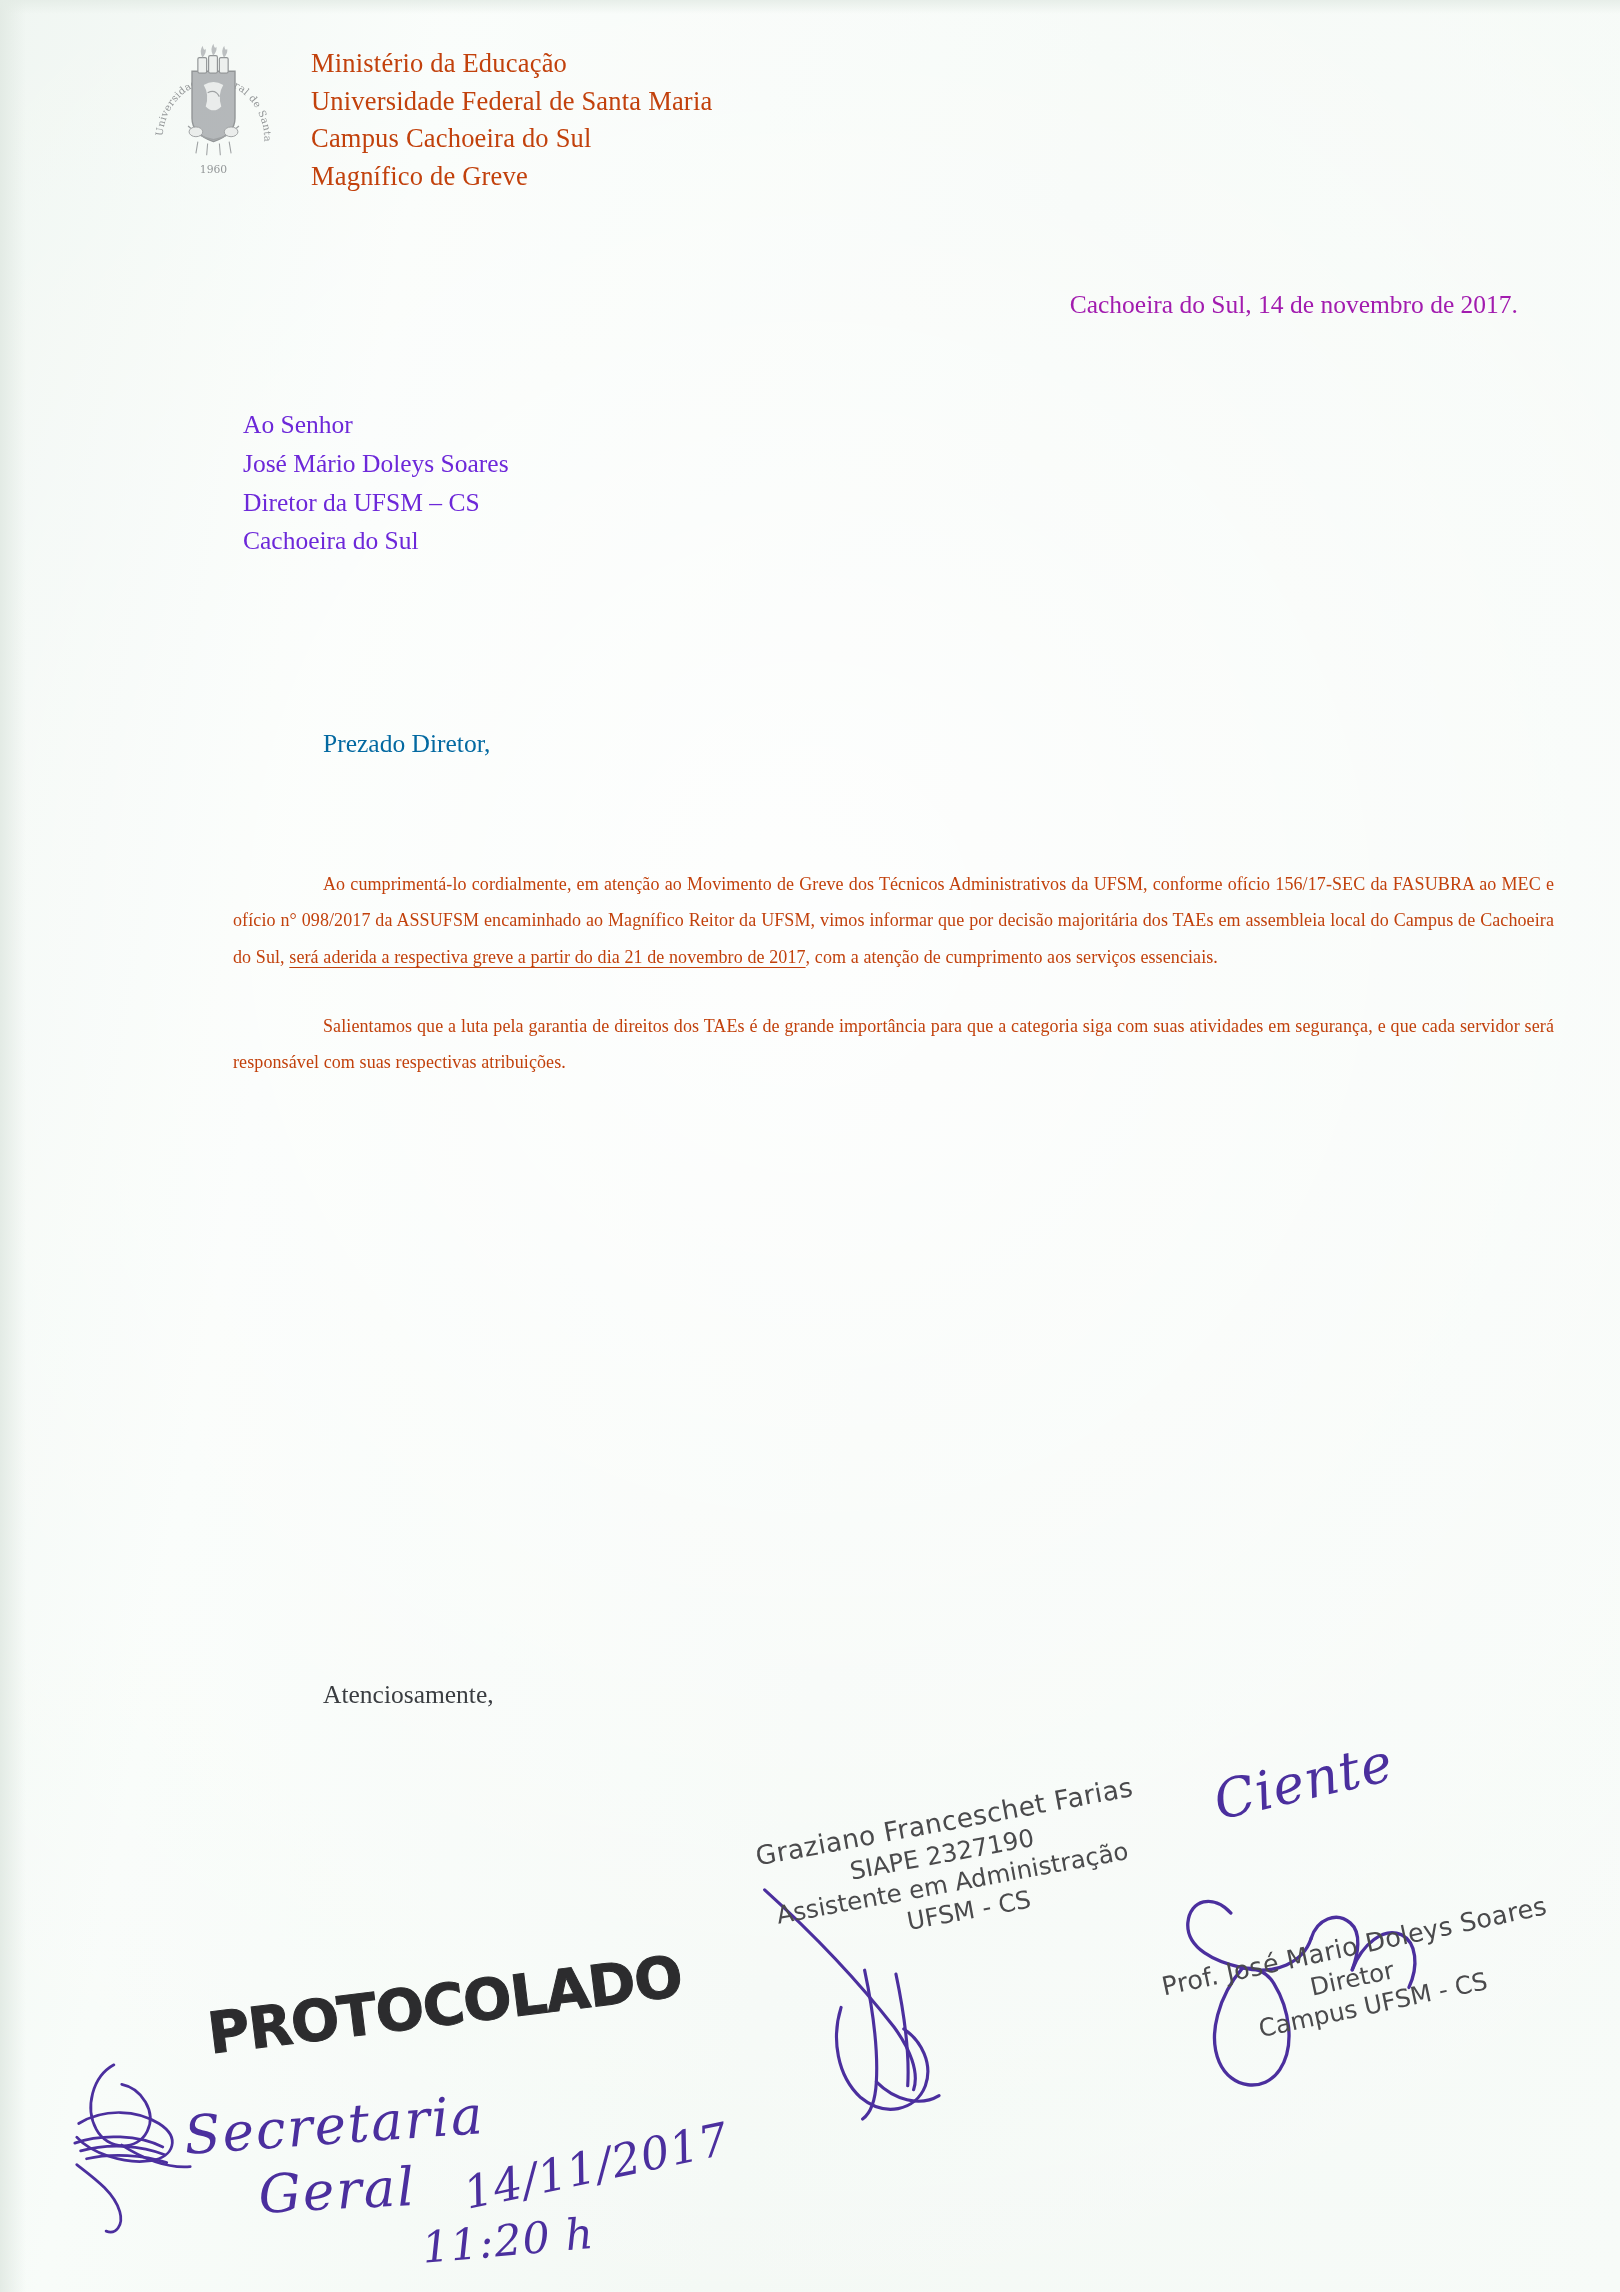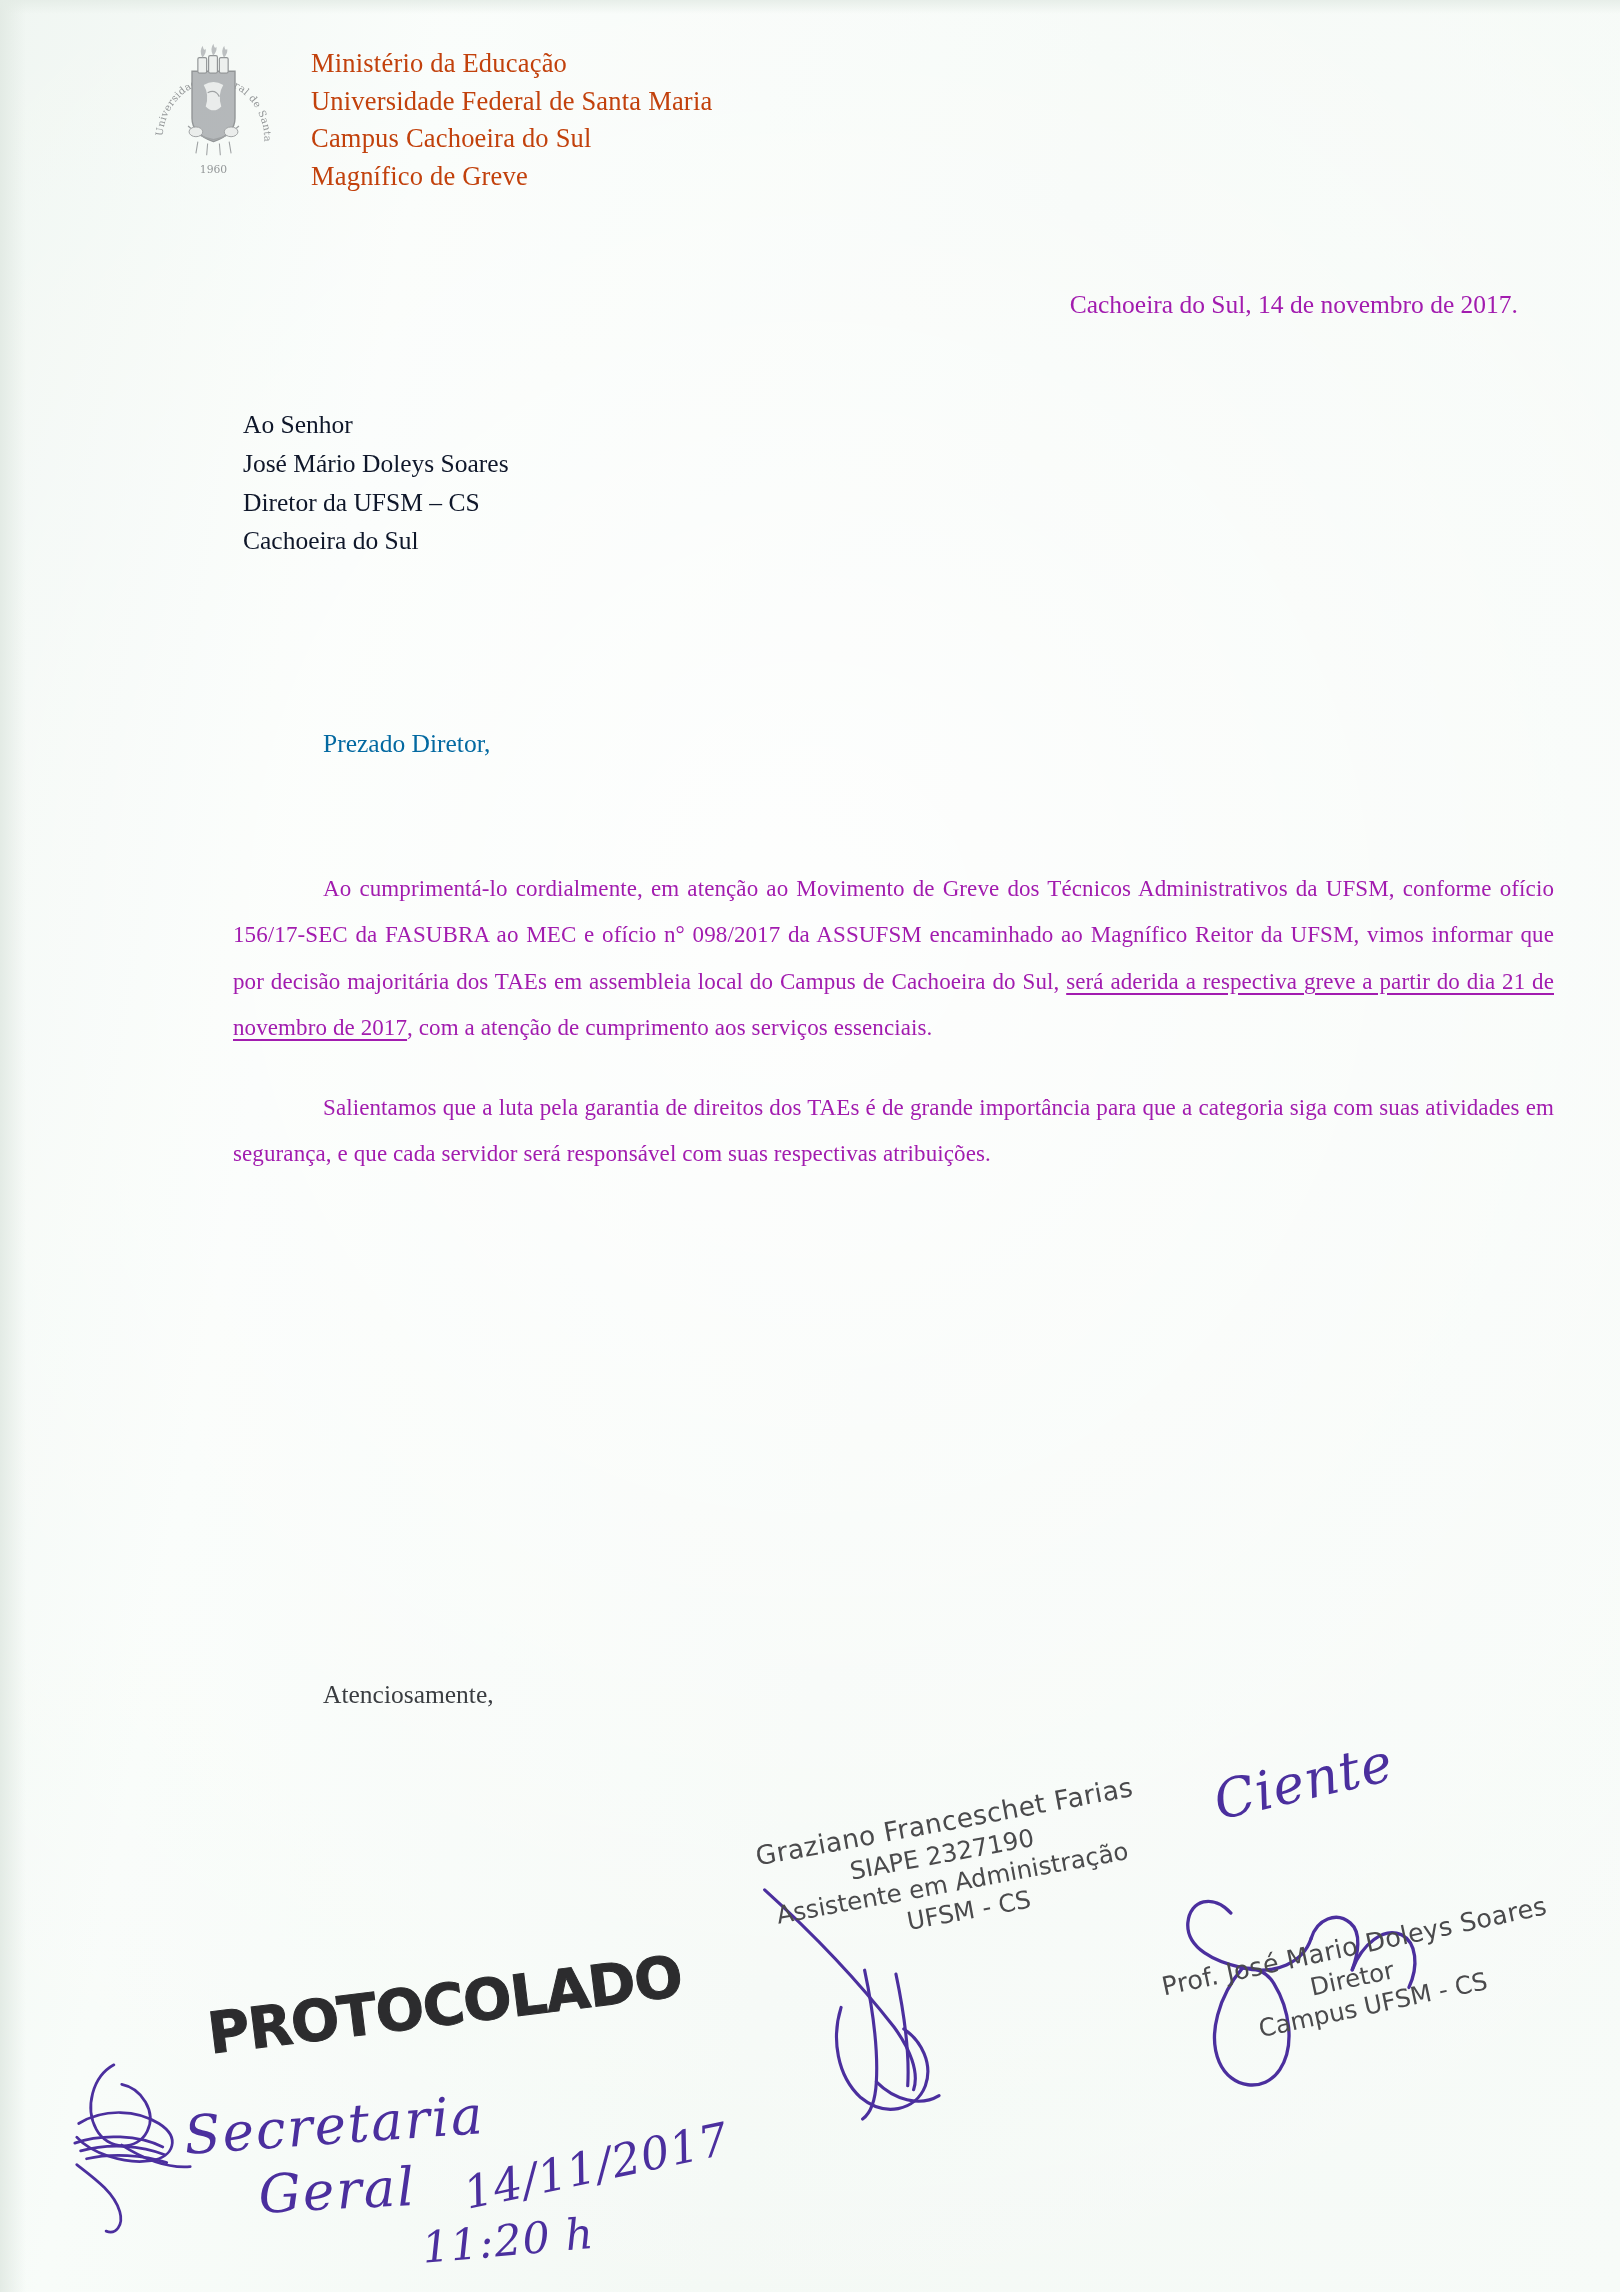--- a/index.html
+++ b/index.html
@@ -76,46 +76,46 @@
     white-space: nowrap;
   }
 
   
   .addressee {
     position: absolute;
     left: 243px;
     top: 406px;
     font-size: 25.5px;
     line-height: 1.52;
-    color: #0f172a;
+    color: #6d28d9;
   }
   .addressee div { white-space: nowrap; }
 
   
   .salutation {
     position: absolute;
     left: 323px;
     top: 729px;
     font-size: 25.5px;
     color: #0369a1;
   }
 
   
   .body-block {
     position: absolute;
     left: 233px;
     top: 866px;
     width: 1321px;
   }
   .para {
-    font-size: 23px;
+    font-size: 18px;
     line-height: 2.02;
     text-align: justify;
     text-indent: 90px;
-    color: #a21caf;
+    color: #c2410c;
     margin: 0 0 33px 0;
     letter-spacing: 0.1px;
   }
   .para.last { margin-bottom: 0; }
   .u { text-decoration: underline; text-underline-offset: 3.9px; }
 
   .closing {
     position: absolute;
     left: 323px;
     top: 1680px;

